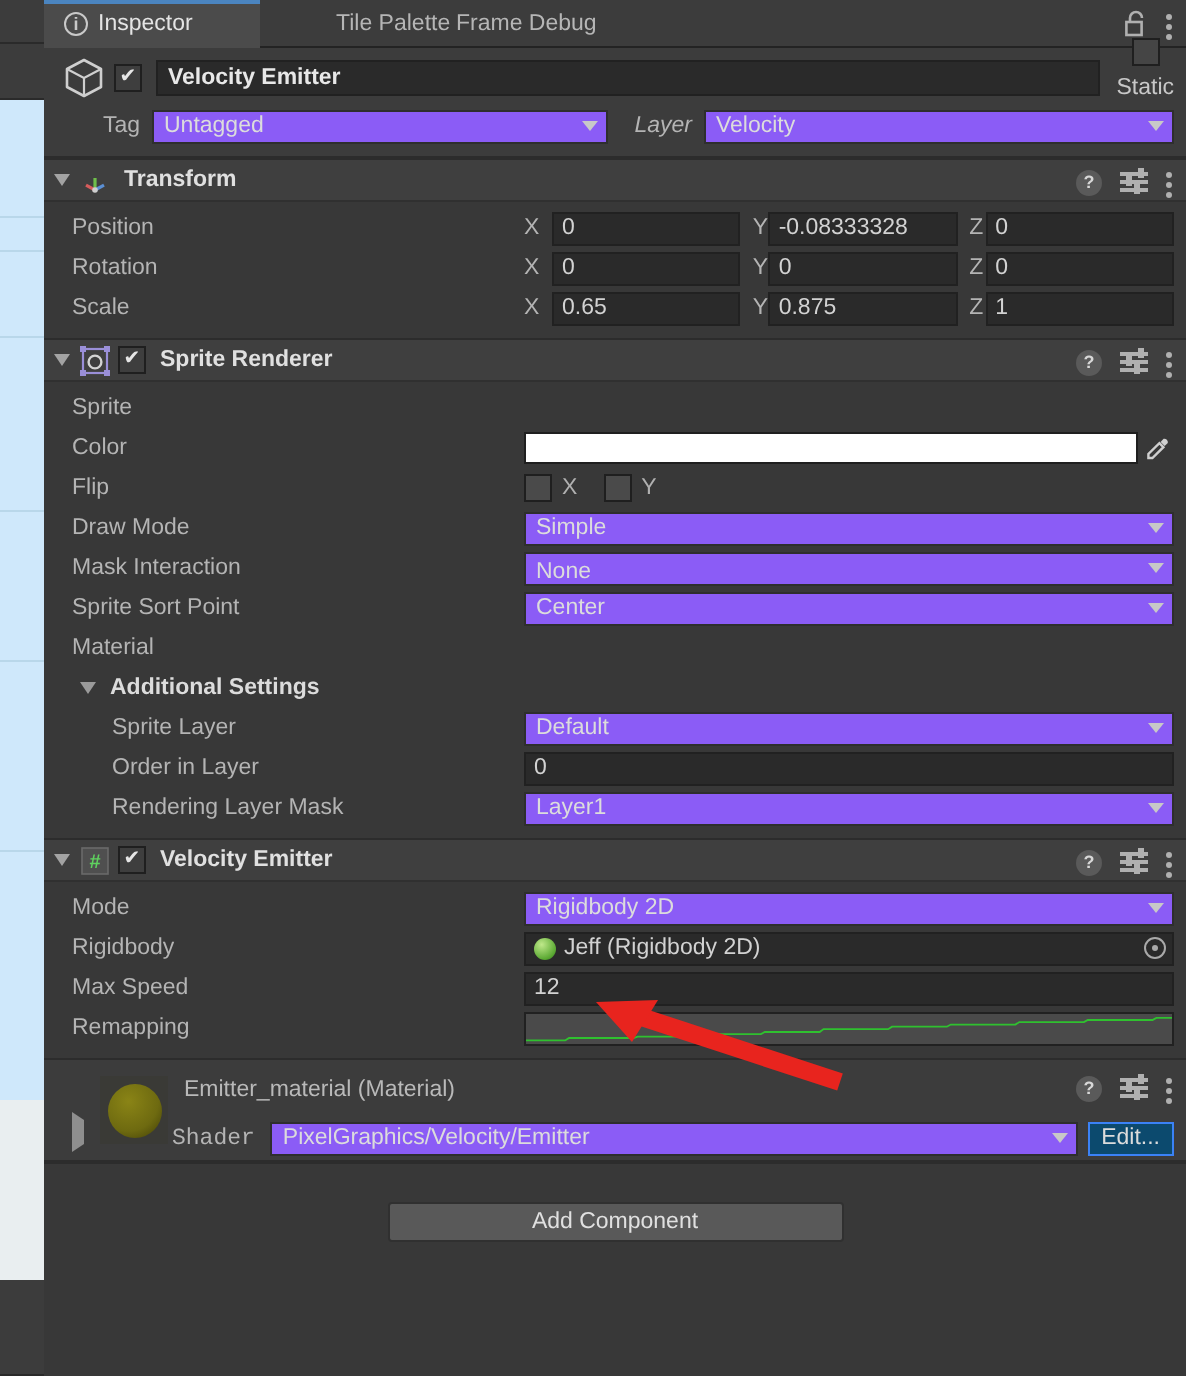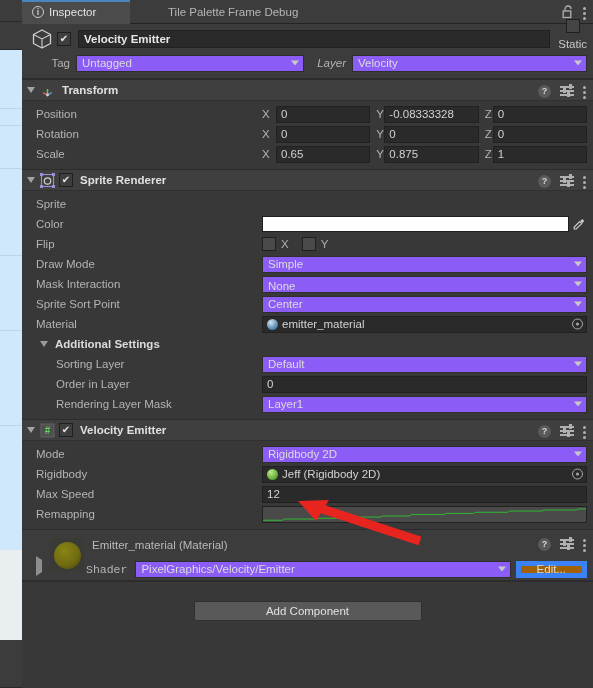--- a/index.html
+++ b/index.html
@@ -136,22 +136,22 @@
   
   .mat-block { position: relative; background: #3c3c3c; border-top: 1px solid #2c2c2c; border-bottom: 1px solid #2c2c2c; height: 52px; }
   .mat-foldout { position: absolute; left: 14px; top: 30px; }
   .mat-preview { position: absolute; left: 28px; top: 8px; width: 34px; height: 34px; background: #3a3a36;
                  display:flex; align-items:center; justify-content:center; }
   .mat-sphere { width: 27px; height: 27px; border-radius: 50%; background: radial-gradient(circle at 38% 32%, #8a8416, #6e6a10 60%, #3f3c06); }
   .mat-title { position: absolute; left: 70px; top: 9px; color: #b9b9b9; font-size: 11.5px; }
   .mat-right { position: absolute; right: 6px; top: 6px; display: flex; align-items: center; gap: 9px; }
   .mat-shader-row { position: absolute; left: 64px; top: 30px; right: 6px; height: 18px; display: flex; align-items: center; }
   .shader-lbl { color: #b4b4b4; font-size: 11.5px; margin-right: 8px; font-family: Liberation Mono, monospace; }
-  .edit-btn { height: 17px; background: #a16207; border: 5px solid #3b82f6; color: #dcdcdc;
-              display: flex; align-items: center; padding: 0 16px; font-size: 11.5px; margin-left: 5px; }
+  .edit-btn { height: 17px; background: #0c4a6e; border: 1px solid #3b82f6; color: #dcdcdc;
+              display: flex; align-items: center; padding: 0 6px; font-size: 11.5px; margin-left: 5px; }
 
   .add-comp-wrap { height: 26px; display: flex; align-items: center; justify-content: center; margin-top: 16px; }
   .add-comp-btn {
     width: 228px; height: 20px; background: #595959; border: 1px solid #303030; border-radius: 2px;
     display: flex; align-items: center; justify-content: center; color: #e0e0e0; font-size: 11.5px;
   }
   .sep-line { height: 1px; background: #2c2c2c; }
 
   
   .arrow { position: absolute; left: 0; top: 0; width: 593px; height: 688px; pointer-events: none; }
@@ -379,34 +379,27 @@
         <span class="row-lbl">Sprite Sort Point</span>
         <span class="row-field">
           <span class="dropdown" style="flex:1;">
             <span>Center</span>
             <span class="caret"></span>
           </span>
         </span>
       </div>
       <div class="row">
         <span class="row-lbl">Material</span>
-        <span class="row-field">
-          <span class="obj-field">
-            <span class="mat-ico"></span>
-            <span>emitter_material</span>
-            <span class="obj-pick"></span>
-          </span>
-        </span>
       </div>
       <div class="sub-head">
         <span class="tri-down"></span>
         <span class="sub-title">Additional Settings</span>
       </div>
       <div class="row">
-        <span class="row-lbl indent">Sorting Layer</span>
+        <span class="row-lbl indent">Sprite Layer</span>
         <span class="row-field">
           <span class="dropdown" style="flex:1;">
             <span>Default</span>
             <span class="caret"></span>
           </span>
         </span>
       </div>
       <div class="row">
         <span class="row-lbl indent">Order in Layer</span>
         <span class="row-field">

